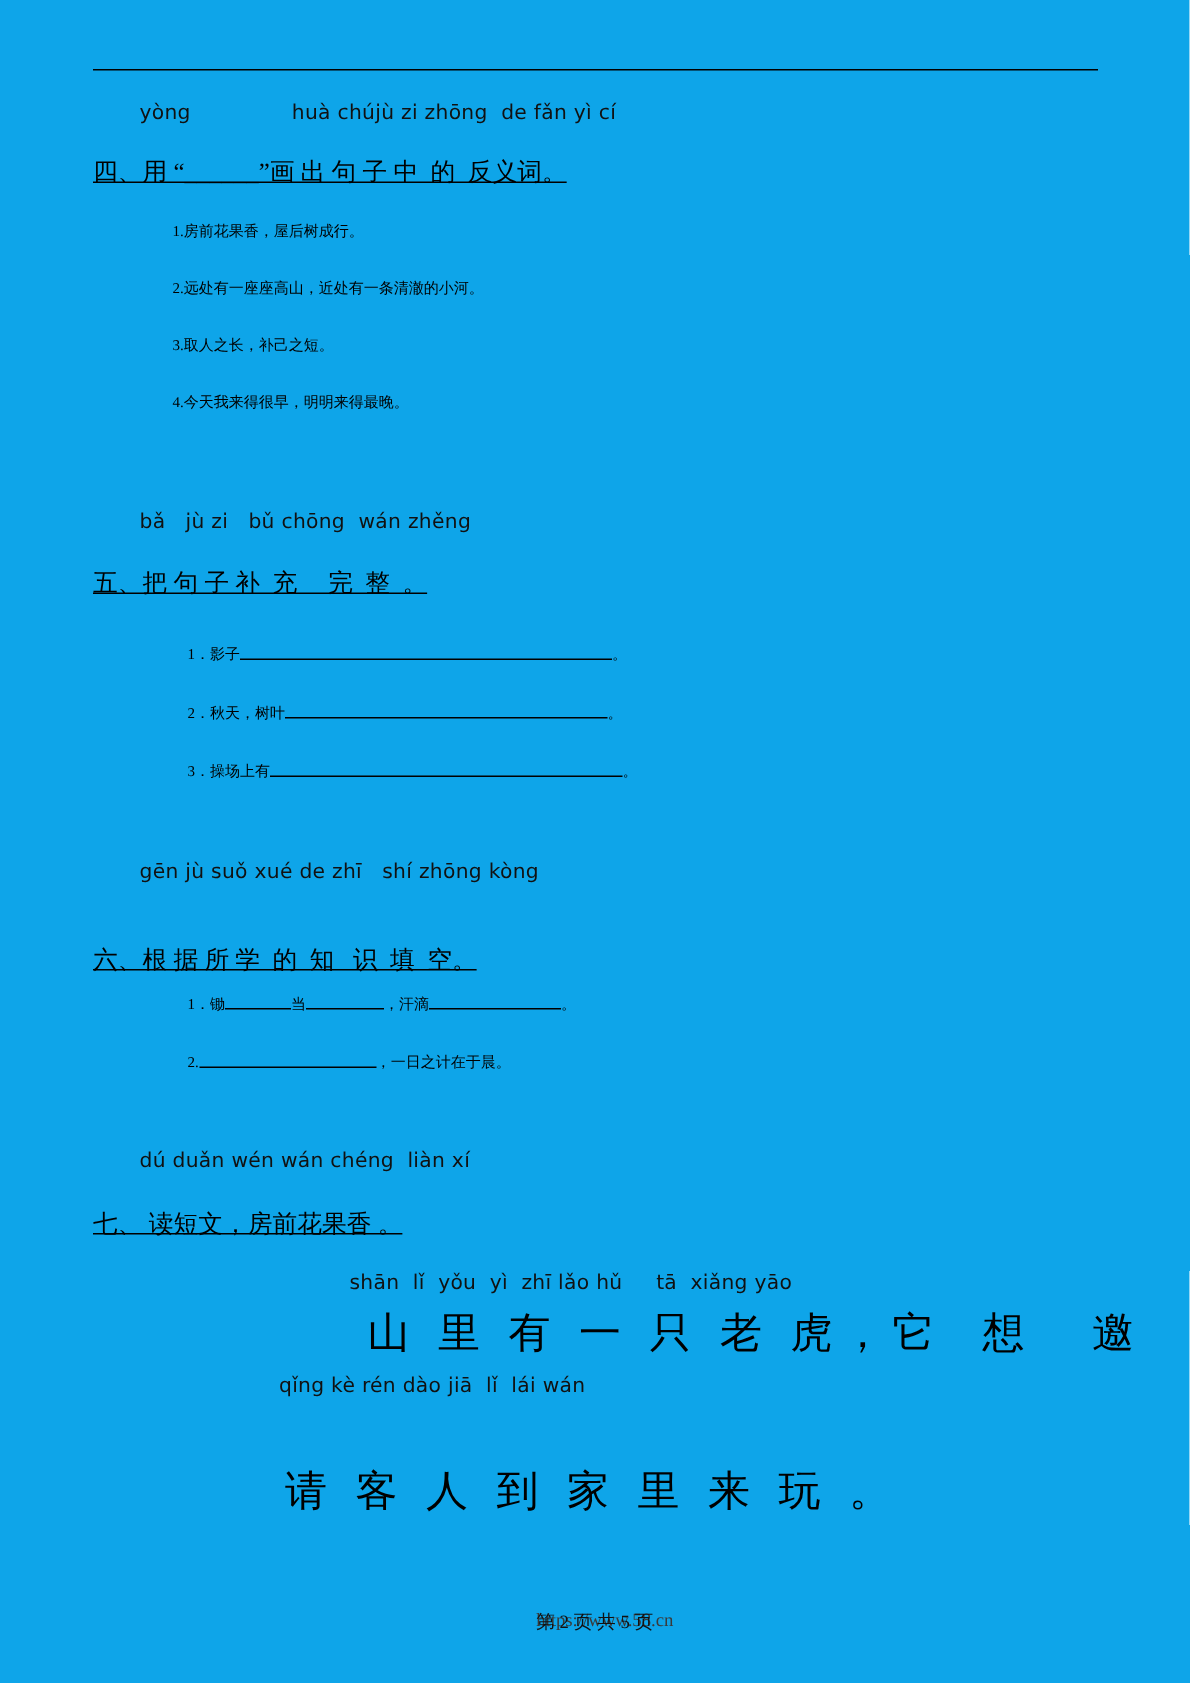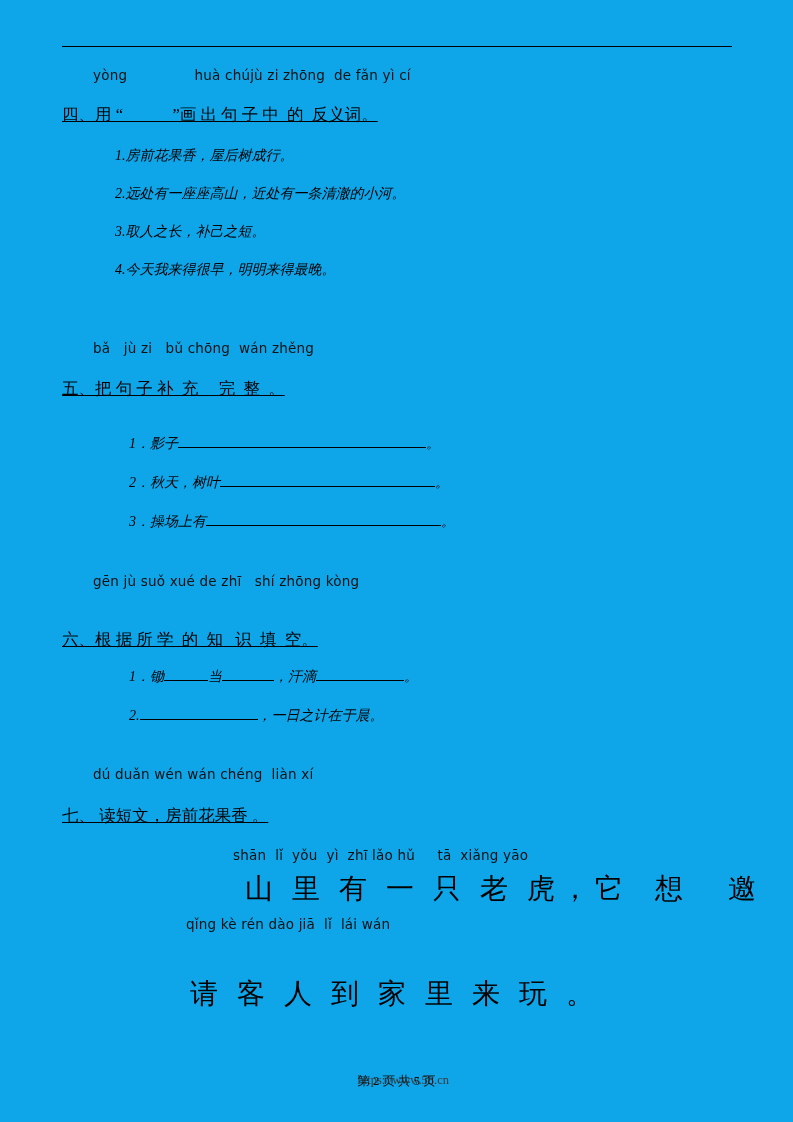--- a/index.html
+++ b/index.html
@@ -40,24 +40,23 @@
     position: absolute;
     font-family: "Liberation Serif", serif;
     font-size: 16.5px;
     white-space: pre;
     color: #000;
     text-decoration: underline;
   }
   .q-item {
     position: absolute;
     font-family: "Liberation Serif", serif;
-    font-size: 14px;
+    font-size: 10px;
     white-space: pre;
     color: #000;
-    font-style: italic;
   }
   .blank {
     display: inline-block;
     border-bottom: 1px solid #000;
     vertical-align: baseline;
     height: 0.95em;
   }
   .big-hanzi {
     position: absolute;
     font-family: "Liberation Serif", serif;

